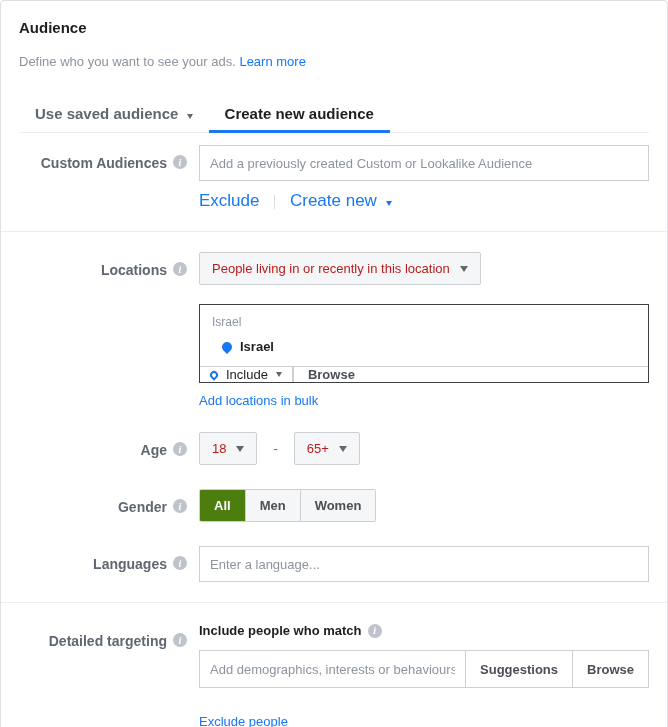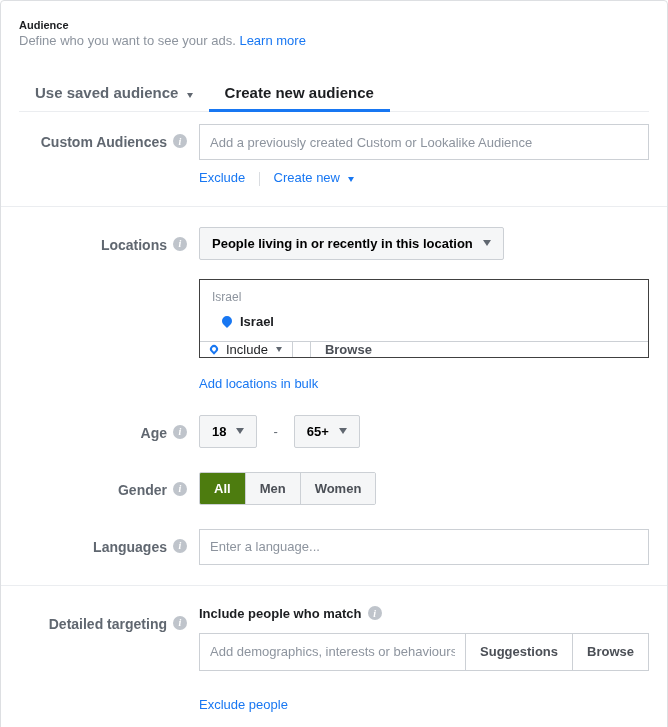--- a/index.html
+++ b/index.html
@@ -1,50 +1,50 @@
 <!DOCTYPE html>
 <html><head>
 <meta charset="utf-8">
 <style>
   * { box-sizing: border-box; margin: 0; padding: 0; }
   body { font-family: Helvetica, Arial, sans-serif; font-size: 13px; color: #1c1e21; background: #fff; }
   .panel { width: 668px; border: 1px solid #dddfe2; border-radius: 4px; padding: 18px 18px 8px; }
-  .panel-title { font-size: 11px; font-weight: 700; color: #1c1e21; }
-  .panel-sub { color: #8d949e; font-size: 13px; margin-top: 2px; }
+  .panel-title { font-size: 15px; font-weight: 700; color: #1c1e21; }
+  .panel-sub { color: #8d949e; font-size: 13px; margin-top: 18px; }
   .link { color: #1877f2; cursor: pointer; }
   .tabs { display: flex; margin-top: 26px; border-bottom: 1px solid #ebedf0; }
   .tab { padding: 10px 16px 10px; font-size: 15px; font-weight: 600; color: #606770; cursor: pointer; position: relative; }
   .tab.active { color: #1c1e21; }
   .tab.active::after { content: ""; position: absolute; left: 0; right: 0; bottom: -1px; height: 3px; background: #1877f2; }
   .tab .caret { margin-left: 4px; }
   .section { display: flex; padding: 12px 0; }
   .labelcol { width: 180px; text-align: left; padding-right: 12px; padding-top: 10px; font-size: 14px; font-weight:600; color:#606770; display:flex; align-items:flex-start; justify-content:flex-end; gap:6px; }
   .info-icon { display:inline-flex; width:14px; height:14px; border-radius:50%; background:#bfc4cb; color:#fff; align-items:center; justify-content:center; font-size:10px; font-weight:700; font-style: italic; font-family: Georgia, serif; cursor:default; }
   .fieldcol { flex:1; }
   .textfield { width:100%; border:1px solid #ccd0d5; background:#fff; height:36px; padding:0 10px; font-size:13px; color:#1c1e21; }
   .textfield::placeholder { color:#8d949e; }
-  .subactions { margin-top:10px; font-size:13px; }
+  .subactions { margin-top:10px; font-size:17px; }
   .divider-v { display:inline-block; width:1px; height:14px; background:#dadde1; vertical-align:middle; margin:0 10px; }
   hr.sep { border:none; border-top:1px solid #ebedf0; margin:8px -18px; }
-  .dropdown-btn { display:inline-flex; align-items:center; gap:10px; border:1px solid #ccd0d5; background:#f5f6f7; padding:8px 12px; font-size:13px; font-weight:700; color:#000000; cursor:pointer; border-radius:2px; }
+  .dropdown-btn { display:inline-flex; align-items:center; gap:10px; border:1px solid #ccd0d5; background:#f5f6f7; padding:8px 12px; font-size:13px; font-weight:400; color:#b91c1c; cursor:pointer; border-radius:2px; }
   .caret-down { width:0; height:0; border-left:4px solid transparent; border-right:4px solid transparent; border-top:6px solid #606770; display:inline-block; }
   .caret-down.blue { border-top-color:#1877f2; }
   .caret-down.small { border-left-width:3px; border-right-width:3px; border-top-width:5px; }
   .loc-box { border:1px solid #404040; margin-top:19px; }
   .loc-body { padding:10px 12px 6px; }
   .loc-grouplabel { color:#8d949e; font-size:12px; }
   .loc-item { display:flex; align-items:center; gap:8px; margin:10px 0 6px 10px; font-weight:700; font-size:13px; }
   .pin { width:10px; height:10px; border-radius:50% 50% 50% 0; background:#1877f2; transform:rotate(-45deg); position:relative; }
   .pin.outline { background:#fff; border:2px solid #1877f2; width:8px; height:8px; }
-  .loc-addrow { display:flex; border-top:1px solid #ccd0d5;gap:17px; }
+  .loc-addrow { display:flex; border-top:1px solid #ccd0d5; }
   .inc-dd { display:flex; align-items:center; gap:8px; padding:0 10px; border-right:1px solid #ccd0d5; cursor:pointer; min-width:90px; }
   .loc-input { flex:1; border:none; height:36px; padding:0 10px; font-size:13px; outline:none; }
   .loc-input::placeholder { color:#8d949e; }
   .browse-btn { padding:0 14px; border-left:1px solid #ccd0d5; display:flex; align-items:center; font-weight:600; color:#4b4f56; cursor:pointer; background:#fff; }
-  .bulk-link { margin-top:18px; font-size:13px; }
+  .bulk-link { margin-top:10px; font-size:13px; }
   .seg-group { display:inline-flex; border:1px solid #ccd0d5; border-radius:2px; overflow:hidden; }
   .seg { padding:8px 14px; font-size:13px; font-weight:600; color:#4b4f56; background:#f5f6f7; cursor:pointer; border-left:1px solid #ccd0d5; }
   .seg:first-child { border-left:none; }
   .seg.active { background:#4d7c0f; color:#fff; }
   .age-row { display:flex; align-items:center; gap:16px; }
   .dash { color:#606770; }
   .dt-label { font-size:13px; font-weight:600; color:#1c1e21; display:inline-flex; align-items:center; gap:6px; }
   .dt-row { display:flex; border:1px solid #ccd0d5; margin-top:12px; }
   .dt-input { flex:1; border:none; height:36px; padding:0 10px; font-size:13px; outline:none; }
   .dt-input::placeholder { color:#8d949e; }

